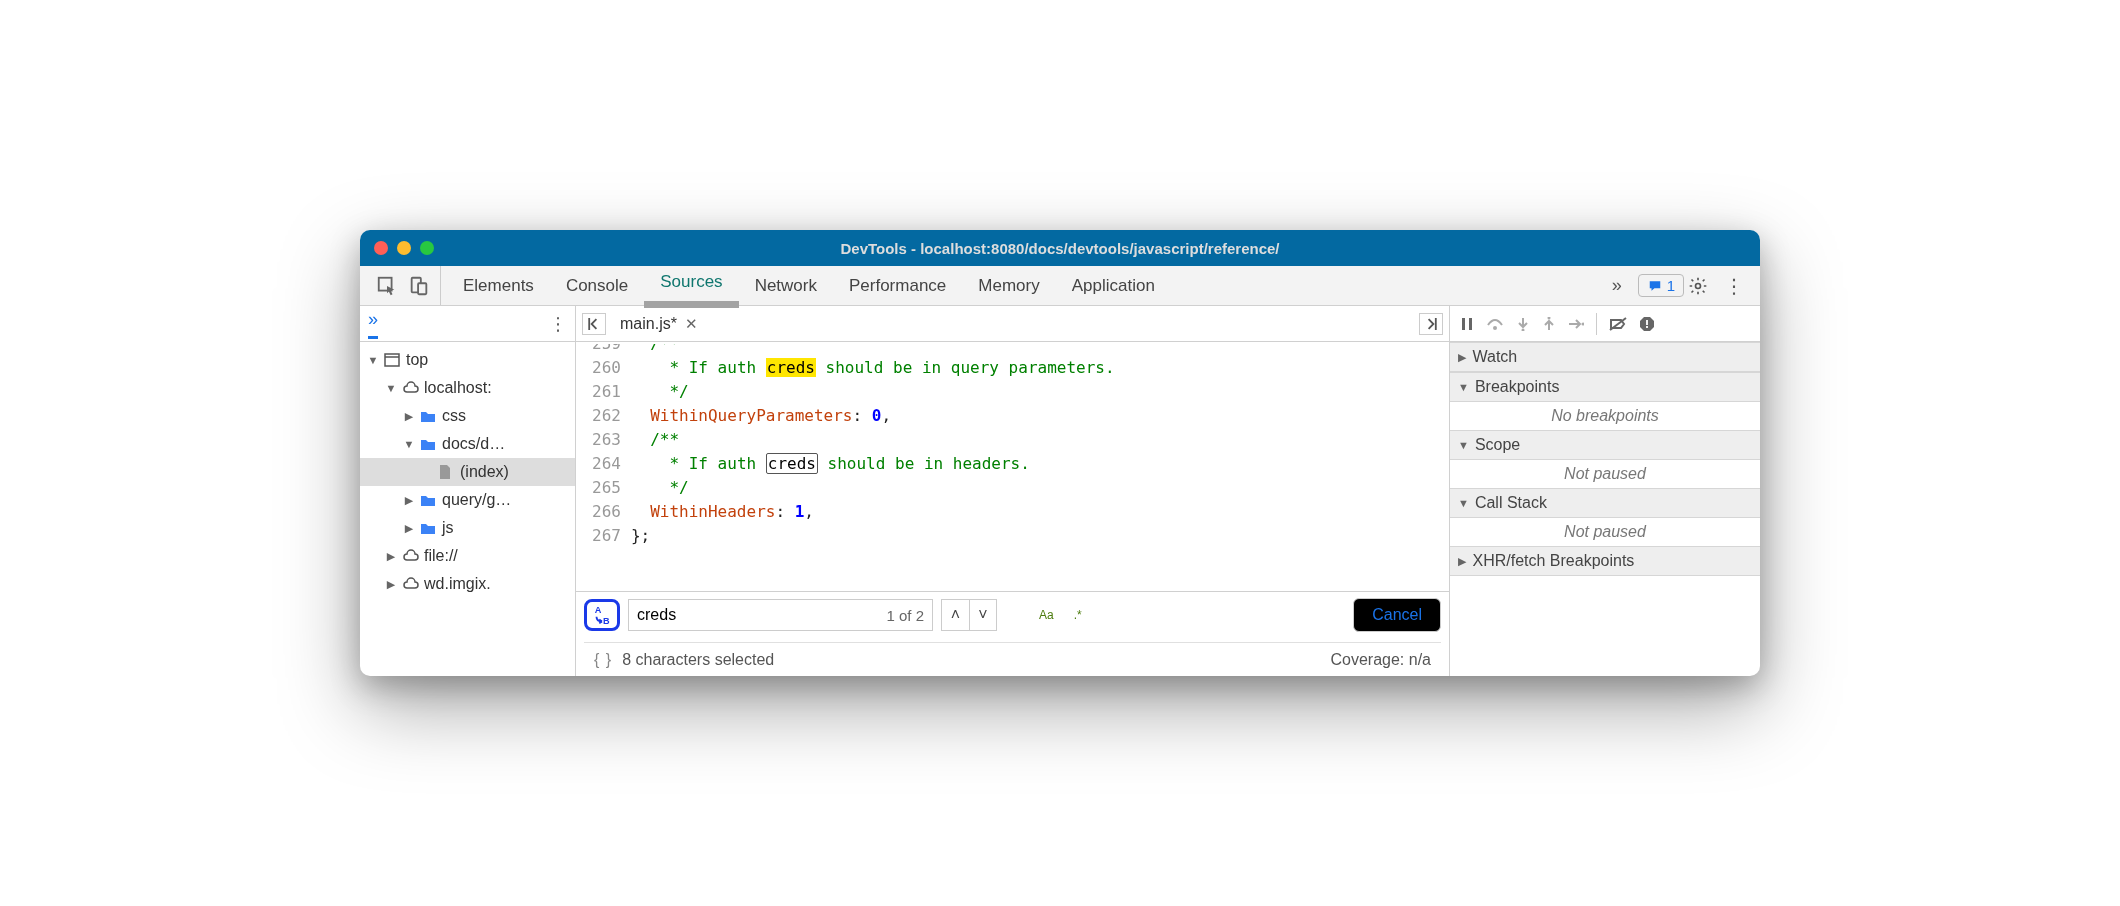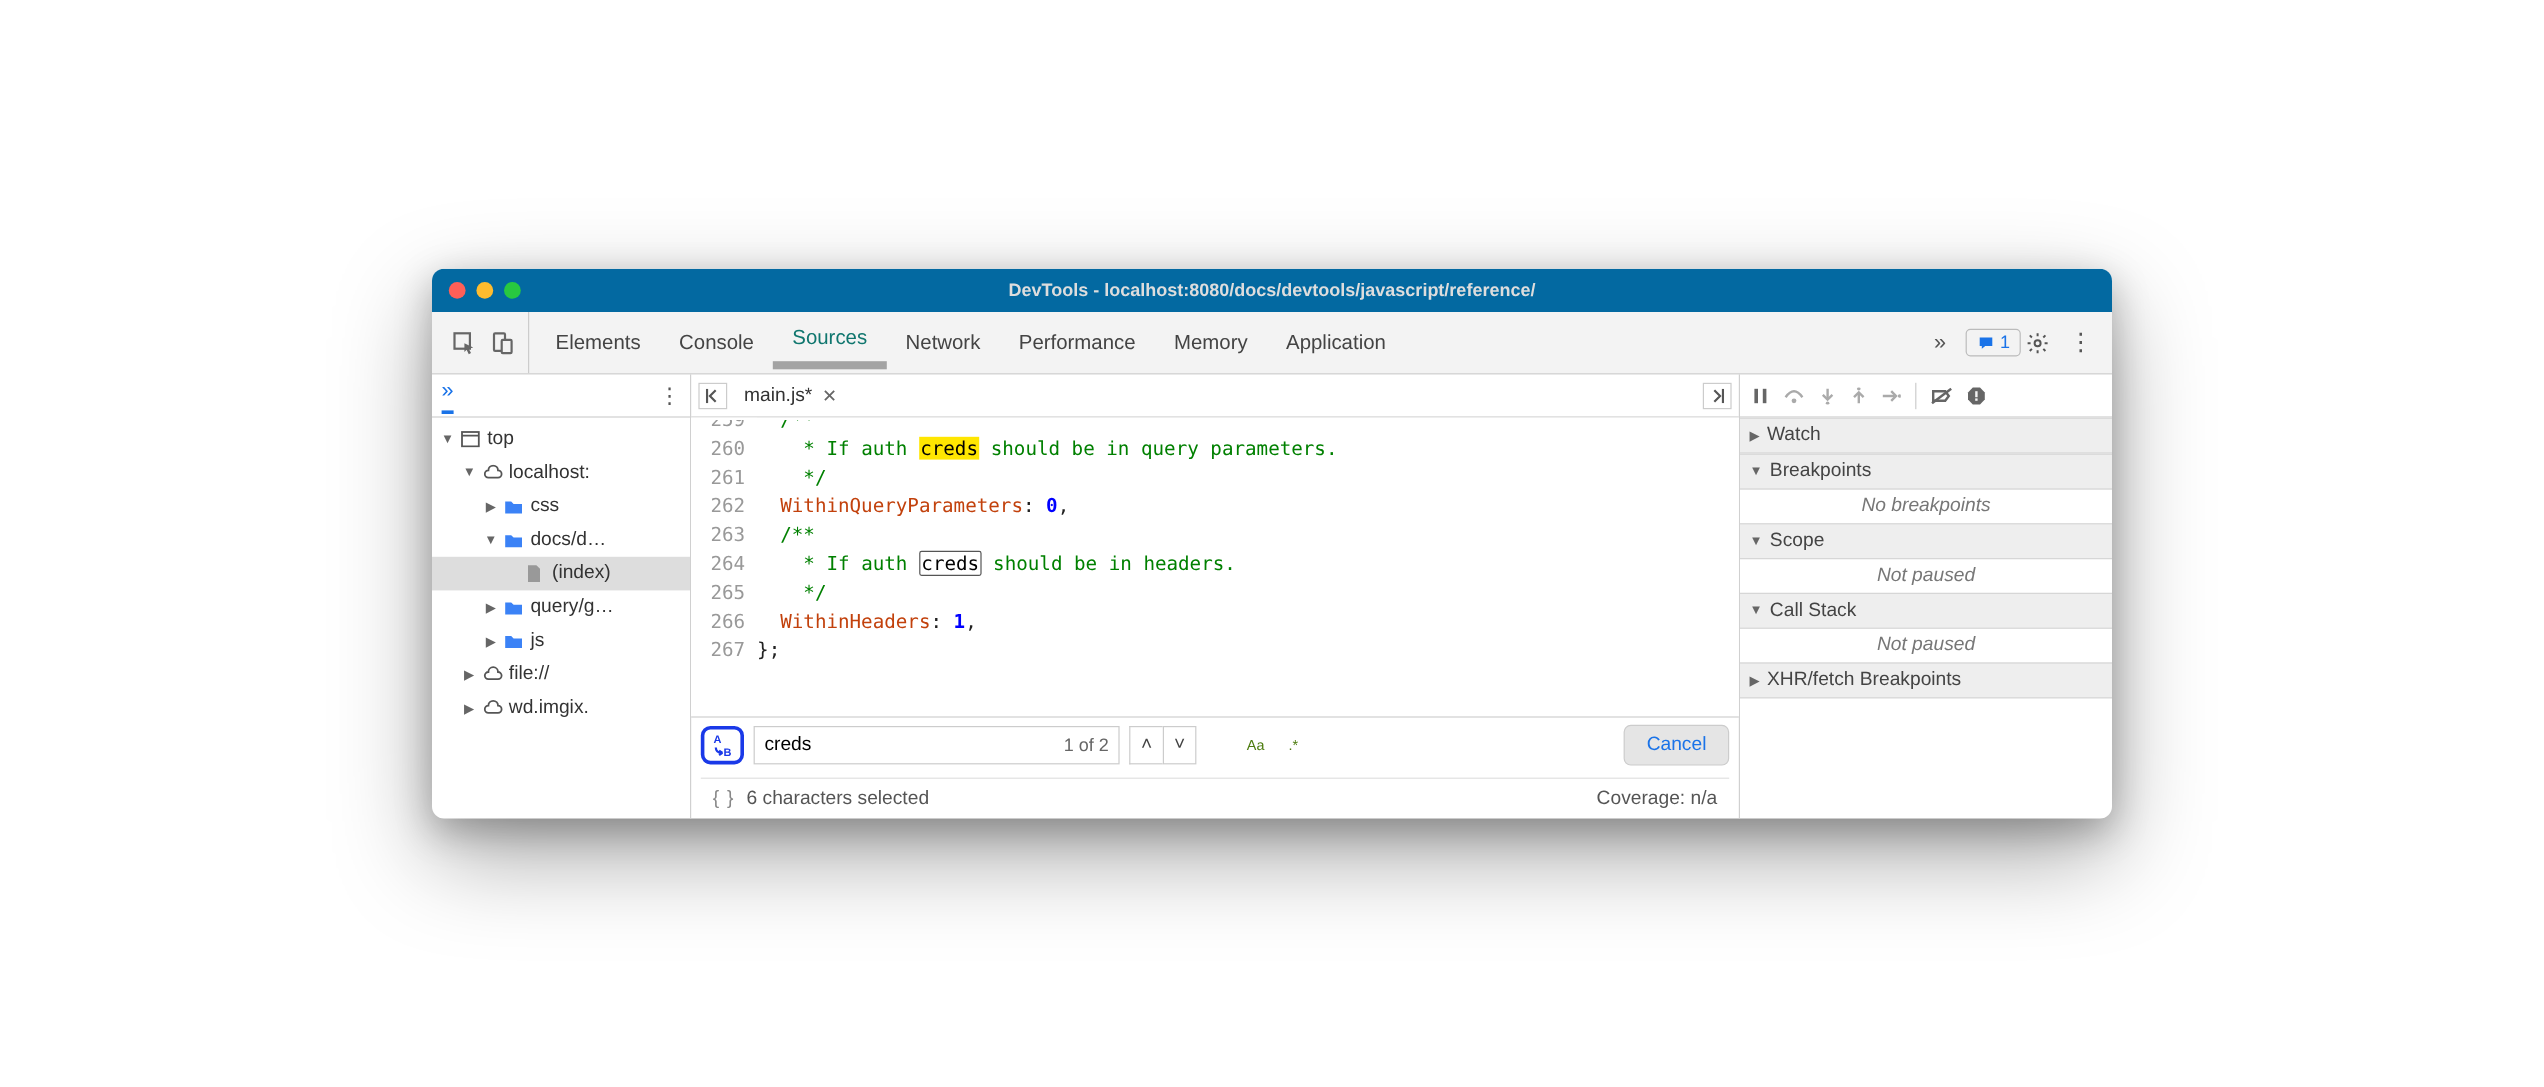--- a/index.html
+++ b/index.html
@@ -30,21 +30,21 @@
 .traffic { display: flex; gap: 9px; }
 .dot { width: 14px; height: 14px; border-radius: 50%; }
 .dot.red { background: #ff5f57; }
 .dot.yellow { background: #febc2e; }
 .dot.green { background: #28c840; }
 .title-text {
   position: absolute; left: 0; right: 0; text-align: center;
   color: #ddd; font-size: 15px; font-weight: 600; pointer-events: none;
 }
 .toolbar {
-  height: 52px;
+  height: 40px;
   display: flex; align-items: center;
   border-bottom: 1px solid #d0d0d0;
   background: #f3f3f3;
   padding: 0 6px;
 }
 .tool-icon-group { display: flex; gap: 6px; padding: 0 8px; border-right: 1px solid #ccc; height: 100%; align-items: center; }
 .tool-icon { width: 26px; height: 26px; color: #666; display: flex; align-items: center; justify-content: center; }
 .tabs { display: flex; align-items: center; flex: 1; padding-left: 6px; gap: 0; overflow: hidden; }
 .tab { padding: 0 16px; height: 44px; display: flex; align-items: center; font-size: 17px; color: #444; cursor: pointer; }
 .tab.active { color: #0f766e; border-bottom: 7px solid #a3a3a3; font-weight: 500; }
@@ -91,21 +91,21 @@
 .search-input {
   border: 1px solid #ccc; height: 32px; padding: 0 8px; font-size: 16px;
   display: flex; align-items: center; background: #fff;
 }
 .si-find { flex: 0 0 305px; justify-content: space-between; }
 .si-match { color: #666; font-size: 15px; }
 .btn-sm { border: 1px solid #ccc; height: 32px; width: 28px; display: flex; align-items: center; justify-content: center; color: #444; background: #fff; }
 .btn-pair { display: flex; }
 .btn-pair .btn-sm:first-child { border-right: none; }
 .opt { font-size: 12px; color: #4d7c0f; padding: 0 6px; }
-.btn { border: 1px solid #ccc; border-radius: 6px; height: 34px; padding: 0 18px; font-size: 16px; color: #1a73e8; background: #e5e5e5; display: flex; align-items: center; }
+.btn { border: 1px solid #ccc; border-radius: 6px; height: 34px; padding: 0 18px; font-size: 16px; color: #1a73e8; background: #000000; display: flex; align-items: center; }
 .si-repl { flex: 0 0 420px; }
 .status-row { border-top: 1px solid #e0e0e0; height: 34px; display: flex; align-items: center; justify-content: space-between; padding: 0 10px; font-size: 16px; color: #555; margin-top: 4px; }
 .braces { color: #888; font-size: 16px; letter-spacing: 1px; padding-right: 10px; }
 .right-panel { width: 310px; display: flex; flex-direction: column; }
 .debug-bar { height: 36px; display: flex; align-items: center; gap: 12px; padding: 0 10px; border-bottom: 1px solid #d0d0d0; color: #888; }
 .debug-bar .icn { font-size: 16px; }
 .sep { width: 1px; background: #ccc; height: 22px; }
 .accordion { display: flex; flex-direction: column; font-size: 16px; }
 .acc-hdr { background: #eee; border-top: 1px solid #d6d6d6; border-bottom: 1px solid #d6d6d6; height: 30px; display: flex; align-items: center; padding: 0 8px; color: #444; gap: 6px; }
 .acc-hdr .tw { font-size: 11px; color: #666; }
@@ -325,21 +325,21 @@
           </div>
           <div style="width:20px"></div>
           <div class="opt">Aa</div>
           <div class="opt">.*</div>
           <div class="spacer"></div>
           <div class="btn">Cancel</div>
         </div>
         <div class="status-row">
           <div style="display:flex; align-items:center;">
             <span class="braces">{ }</span>
-            <span>6 characters selected</span>
+            <span>8 characters selected</span>
           </div>
           <span>Coverage: n/a</span>
         </div>
       </div>
     </div>
 
     <div class="right-panel">
       <div class="debug-bar">
         <span class="icn">
             <svg width="14" height="14" viewBox="0 0 14 14">

